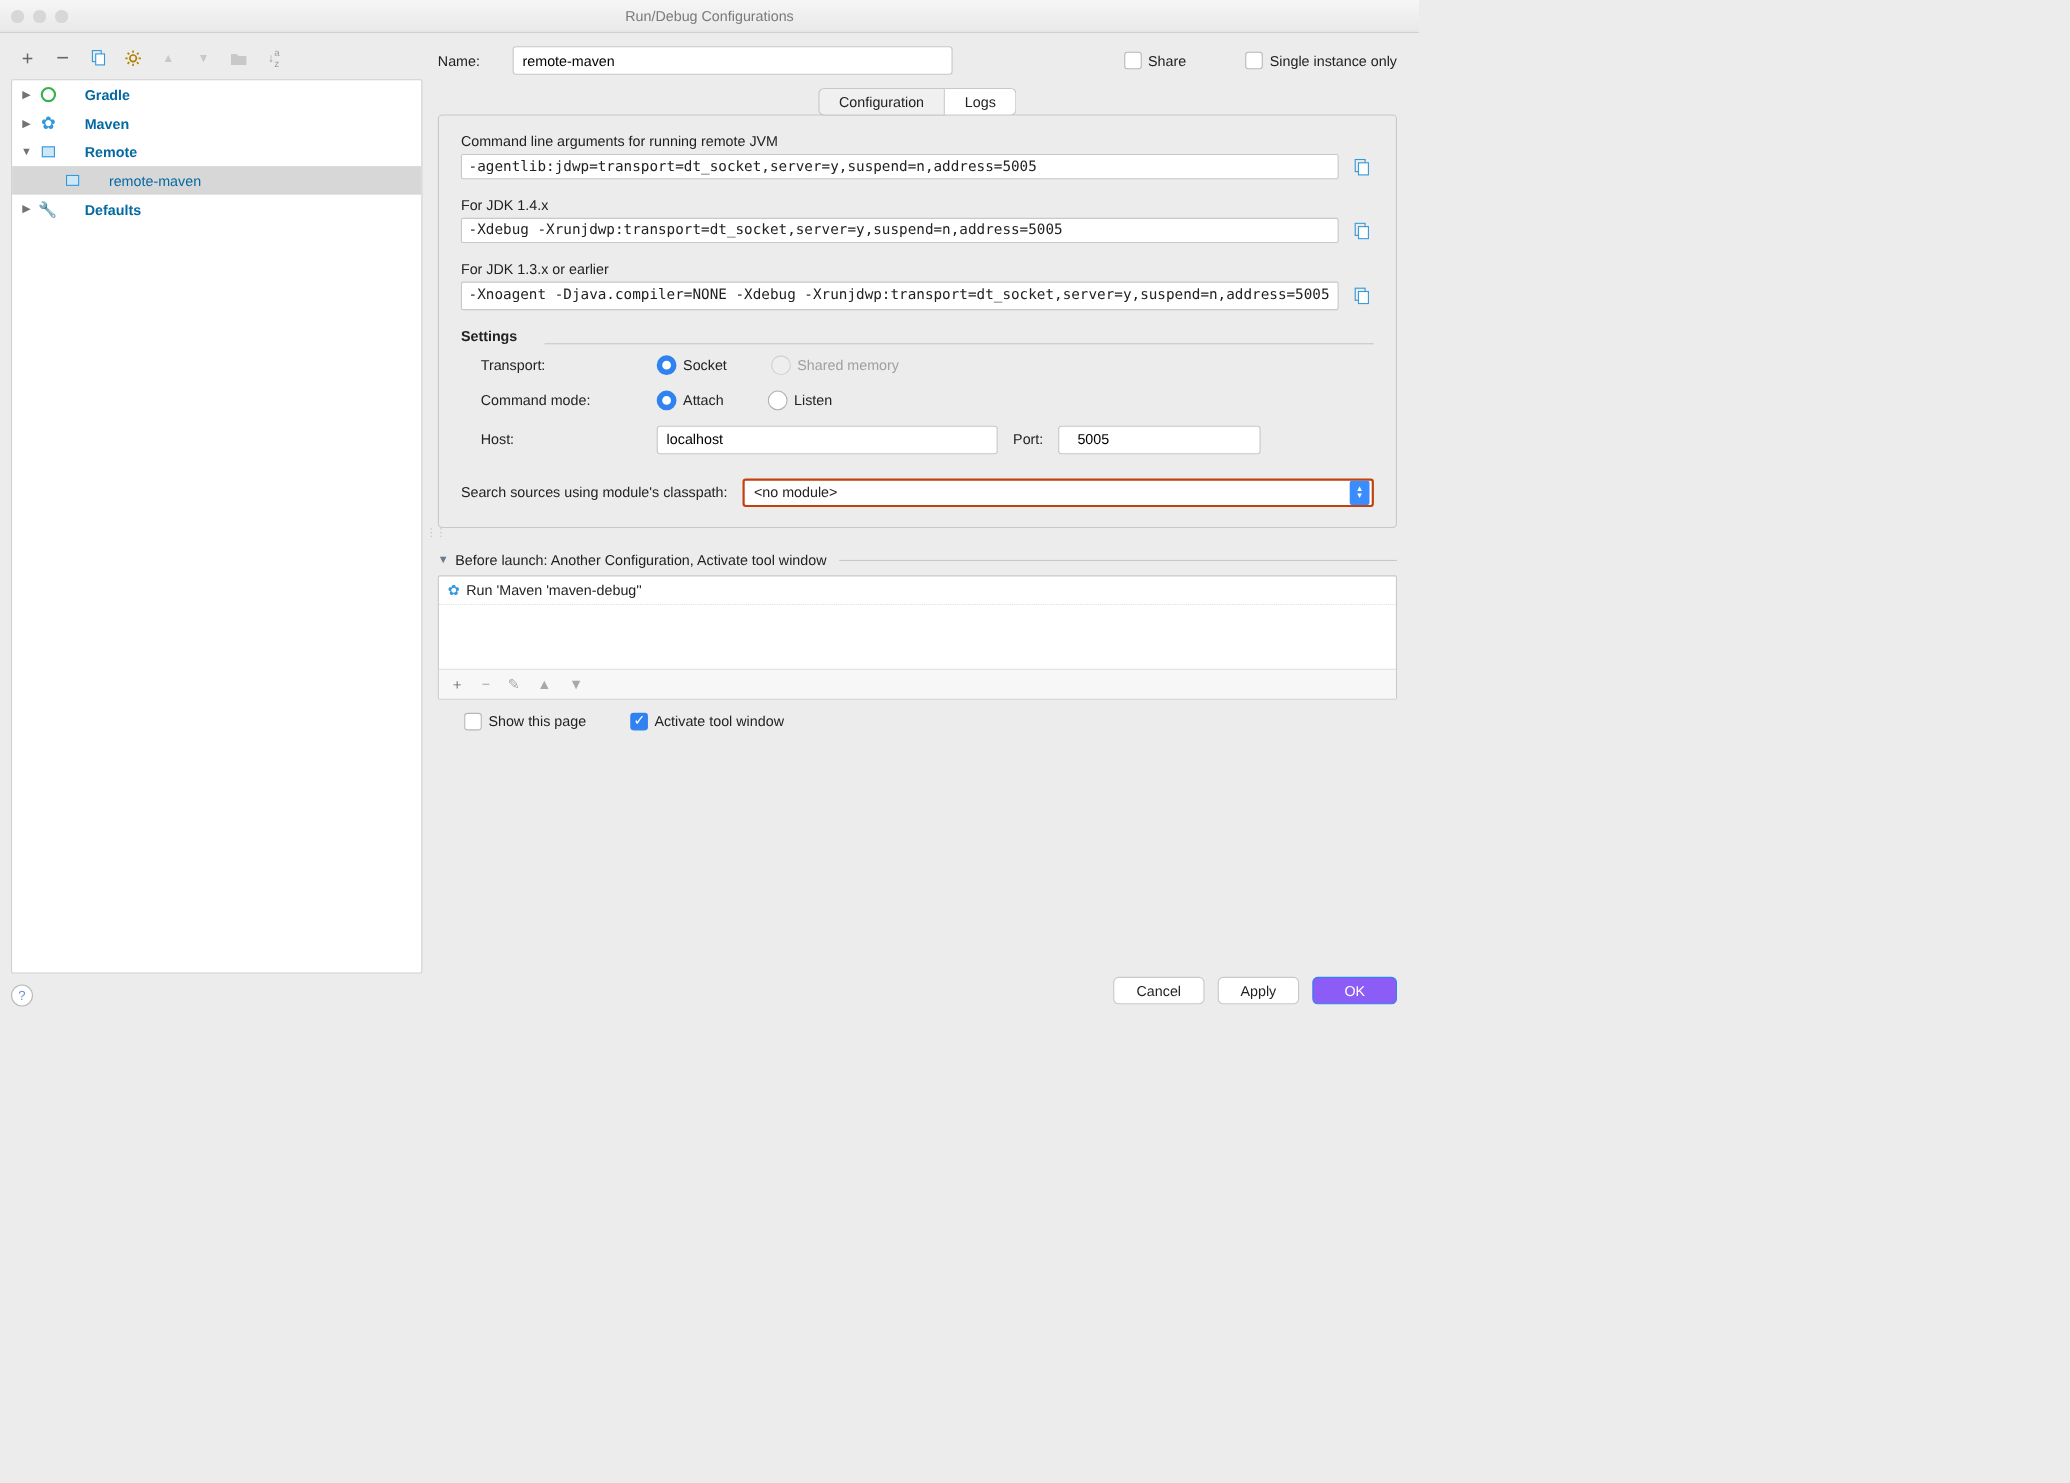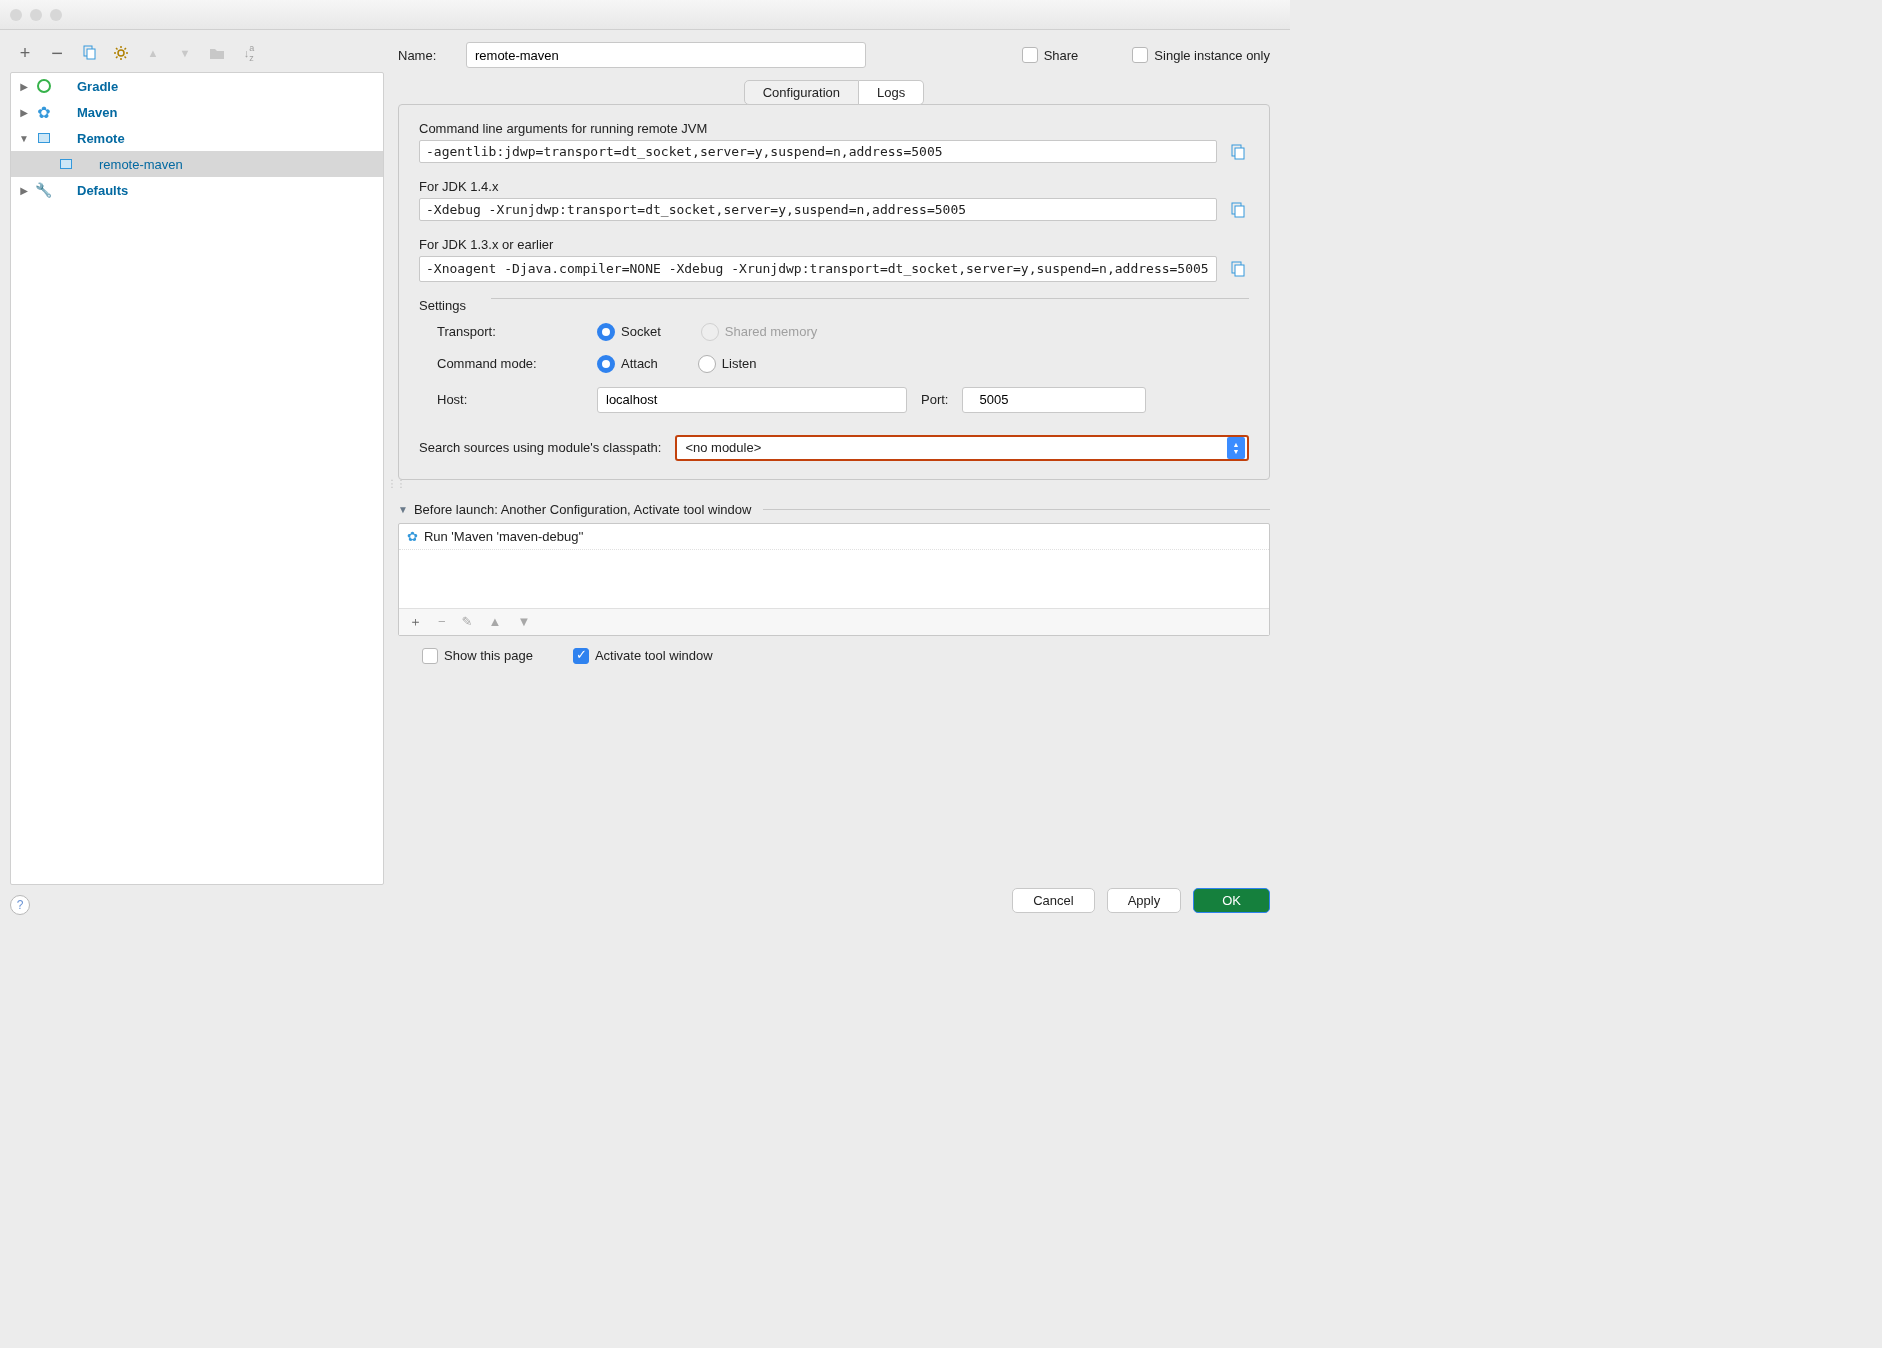--- a/index.html
+++ b/index.html
@@ -101,21 +101,21 @@
     border:1px solid #c8c8c8; border-radius:4px; background:#ececec;
     padding:16px 20px 18px 20px;
   }
   .field-label { margin-bottom:4px; font-size:13px; }
   .readonly {
     background:#fff; border:1px solid #c8c8c8; border-radius:2px; padding:3px 6px; font-size:13px;
     flex:1;
   }
   .copy-btn { width:22px;height:22px;margin-left:10px;display:inline-flex;align-items:center;justify-content:center;color:#3498db;cursor:pointer; }
   .fieldrow { display:flex; align-items:center; margin-bottom:16px; }
-  .section-head { display:flex;align-items:flex-start;gap:25px;margin:6px 0 10px 0; }
+  .section-head { display:flex;align-items:flex-end;gap:25px;margin:6px 0 10px 0;font-weight:bold; }
   .section-head .line { flex:1;height:1px;background:#c8c8c8; }
   .settings-grid { display:grid; grid-template-columns: 160px 1fr; row-gap:14px; align-items:center; padding-left:18px;}
   .radio-row { display:flex; gap:40px; align-items:center; }
   .radio { width:18px;height:18px;border:1px solid #b0b0b0;border-radius:50%;background:#fff;display:inline-flex;align-items:center;justify-content:center; }
   .radio.selected { border:5px solid #2f82ef; }
   .radio.disabled { background:#eee; border-color:#d0d0d0; }
   .radio-label { margin-left:6px; }
   .radio-label.disabled { color:#a0a0a0; }
   .hostport { display:flex; align-items:center; gap:14px; }
   .select {
@@ -131,33 +131,34 @@
   .task-list { border:1px solid #c8c8c8;background:#fff;border-radius:2px; }
   .task-row { display:flex;align-items:center;gap:6px;padding:4px 8px;height:26px;border-bottom:1px dotted #e0e0e0; font-size:13px;}
   .task-blank { height:58px; }
   .task-toolbar { display:flex;align-items:center;gap:16px;padding:4px 10px;border-top:1px solid #e0e0e0;color:#a8a8a8;background:#f7f7f7;}
   .task-toolbar .en { color:#666; }
   .footer-checks { display:flex;gap:40px;margin-top:12px;padding-left:24px; align-items:center;}
 
   
   .buttons { position:absolute; right:20px; bottom:12px; display:flex; gap:12px; }
   .btn { background:#fff;border:1px solid #c8c8c8;border-radius:5px;padding:4px 20px;font-size:13px;cursor:pointer; }
-  .btn.primary { background:#15803d;color:#fff;border-color:#2f82ef;padding:4px 28px; }
+  .btn.primary { background:#8b5cf6;color:#fff;border-color:#2f82ef;padding:4px 28px; }
 
   .resize-grip { position:absolute; left:-3px; top:50%; color:#c0c0c0; font-size:10px; letter-spacing:-1px; }
 </style>
 </head>
 <body>
 
 <div class="titlebar">
   <div class="traffic">
     <span></span>
     <span></span>
     <span></span>
   </div>
+  <div class="title">Run/Debug Configurations</div>
 </div>
 
 <div class="content">
 
   <div class="left">
     <div class="toolbar">
       <span class="tbtn plus">+</span>
       <span class="tbtn minus">−</span>
       <span class="tbtn" style="color:#3498db">
         <svg width="16" height="16" viewBox="0 0 16 16">

